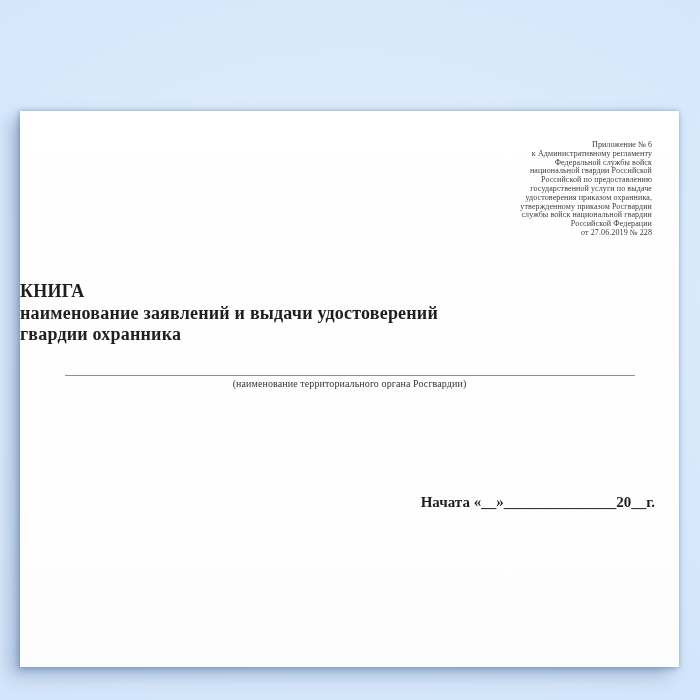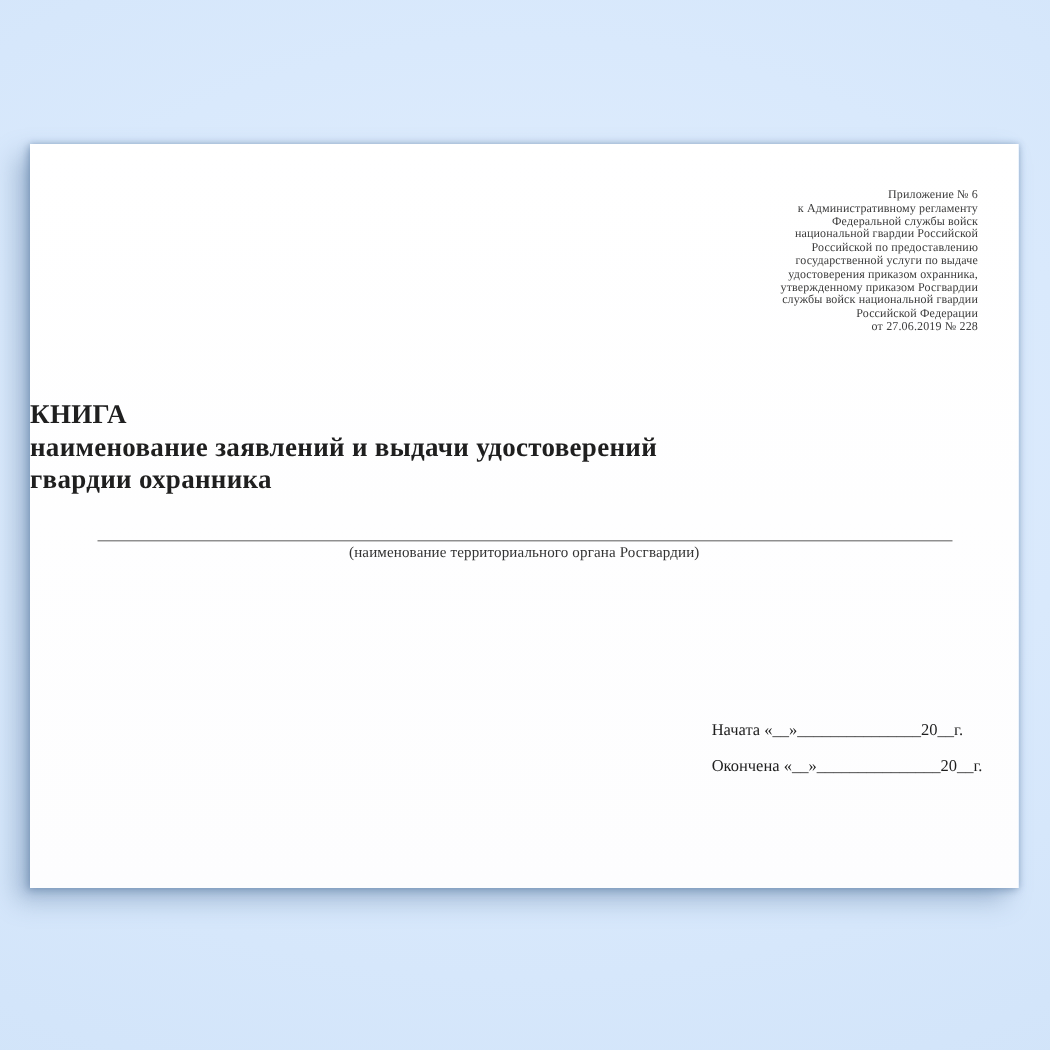--- a/index.html
+++ b/index.html
@@ -13,23 +13,23 @@
   .scene {
     position: relative;
     width: 700px;
     height: 700px;
     background: radial-gradient(ellipse 120% 85% at 50% 42%,
                 #e2eefd 0%, #d9e9fc 45%, #d3e5fa 75%, #cfe2f7 100%);
   }
   .paper {
     position: absolute;
     left: 20px;
-    top: 96px;
+    top: 111px;
     width: 659px;
-    height: 496px;
+    height: 556px;
     background: linear-gradient(180deg, #ffffff 0%, #fdfdfe 100%);
     box-shadow:
       0 0 4px rgba(96, 126, 165, 0.45),
       -2px 2px 6px rgba(96, 126, 165, 0.40),
       -9px 8px 16px rgba(96, 126, 165, 0.45);
   }
   .appendix {
     position: absolute;
     top: 30px;
     right: 27px;
@@ -66,23 +66,23 @@
     width: 100%;
     text-align: center;
     font-size: 10px;
     color: #333333;
     letter-spacing: 0.1px;
   }
   .dates {
     position: absolute;
     top: 384px;
     right: 24px;
-    text-align: left;
-    font-weight: normal;
-    font-size: 11px;
+    text-align: right;
+    font-weight: bold;
+    font-size: 15px;
     line-height: 14px;
     color: #1e1e1e;
   }
   .dates .date-line + .date-line {
     margin-top: 10px;
   }
 </style>
 </head>
 <body>
 
@@ -107,17 +107,16 @@
       <div>КНИГА</div>
       <div>наименование заявлений и выдачи удостоверений</div>
       <div>гвардии охранника</div>
     </div>
 
     <div class="org-line"></div>
     <div class="org-caption">(наименование территориального органа Росгвардии)</div>
 
     <div class="dates">
       <div class="date-line">Начата «__»_______________20__г.</div>
-      <div class="date-line">Окончена «__»_______________20__г.</div>
     </div>
 
   </div>
 </div>
 
 </body></html>

